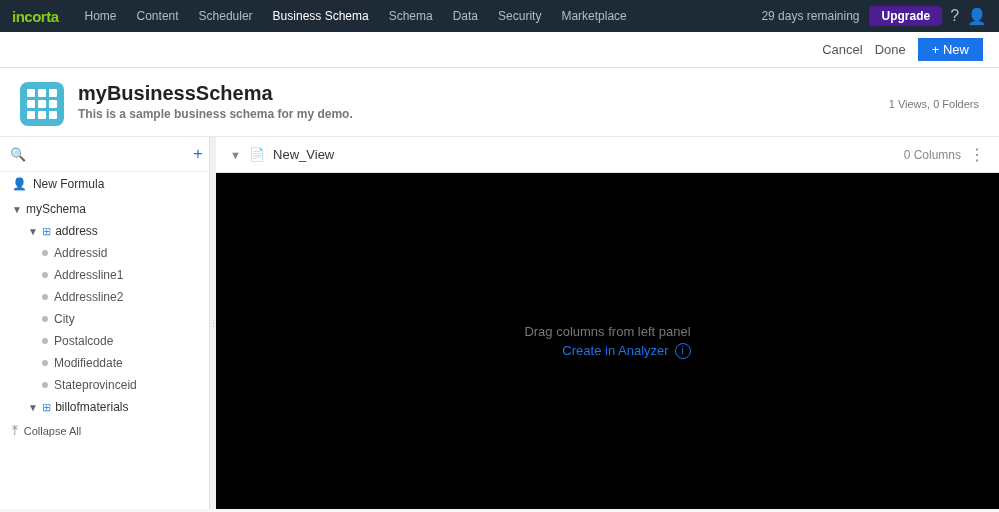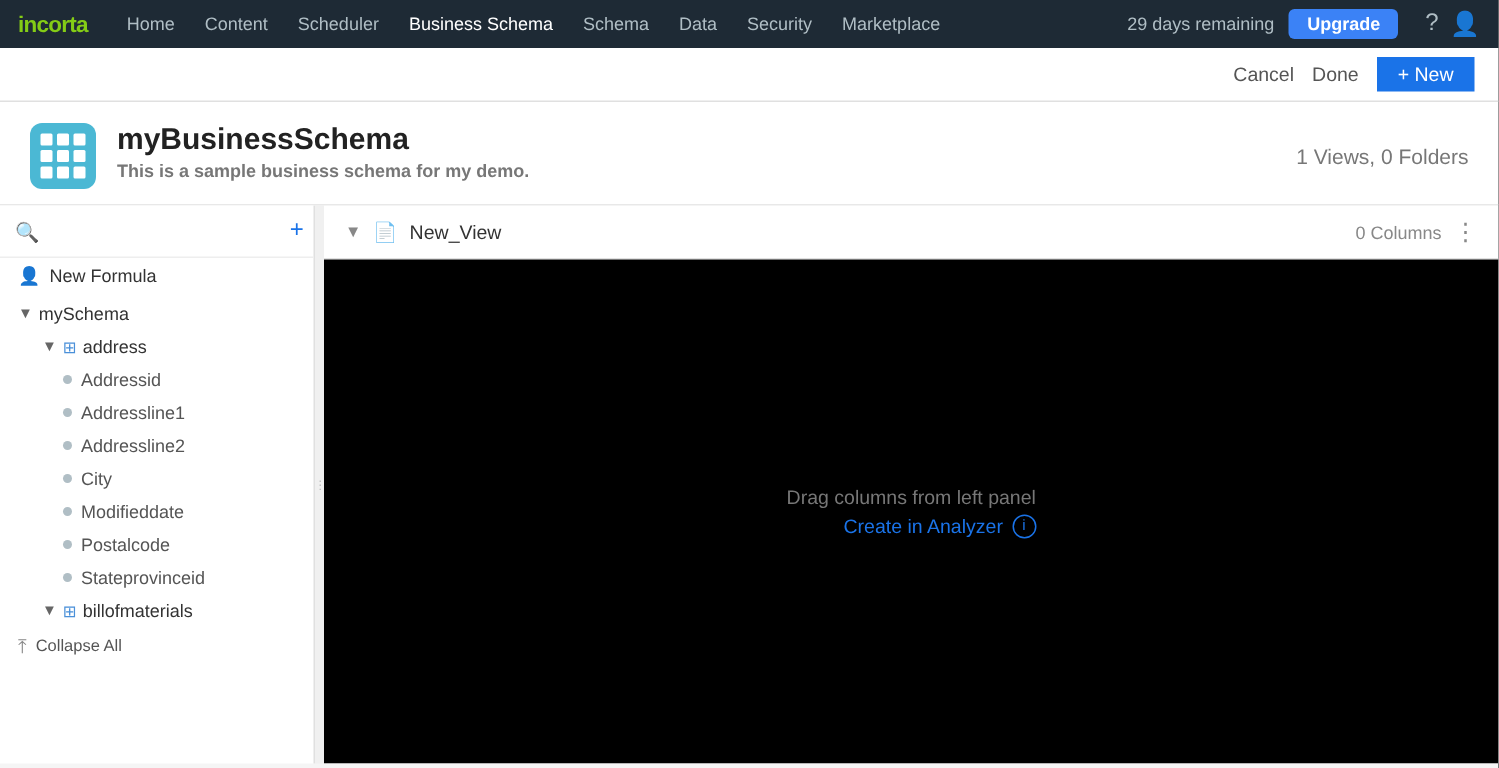--- a/index.html
+++ b/index.html
@@ -33,29 +33,28 @@
       text-decoration: none;
     }
     .nav-link.active { color: #ffffff; font-weight: 400; }
     .nav-spacer { flex: 1; }
     .nav-days {
       color: #b0bec5;
       font-size: 12px;
       margin-right: 10px;
     }
     .upgrade-btn {
-      background: #3b82f6;
+      background: #4c1d95;
       color: white;
       border: none;
       border-radius: 4px;
       padding: 3px 12px;
       font-size: 12px;
       font-weight: 600;
       cursor: pointer;
-      margin-right: 10px;
     }
     .nav-icon {
       color: #b0bec5;
       font-size: 16px;
       margin-left: 8px;
       cursor: pointer;
     }
 
     
     .subheader {
@@ -128,21 +127,21 @@
       font-weight: 600;
       color: #222;
     }
     .schema-desc {
       font-size: 12px;
       color: #777;
       margin-top: 2px;
       font-weight: bold;
     }
     .schema-meta {
-      font-size: 14px;
+      font-size: 11px;
       color: #777;
       align-self: center;
       margin-left: auto;
     }
 
     
     .main-content {
       display: flex;
       height: calc(512px - 32px - 36px - 72px);
     }
@@ -402,25 +401,25 @@
         <div class="tree-sub-item">
           <span class="dot"></span>
           <span>Addressline2</span>
         </div>
         <div class="tree-sub-item">
           <span class="dot"></span>
           <span>City</span>
         </div>
         <div class="tree-sub-item">
           <span class="dot"></span>
+          <span>Postalcode</span>
+        </div>
+        <div class="tree-sub-item">
+          <span class="dot"></span>
           <span>Modifieddate</span>
-        </div>
-        <div class="tree-sub-item">
-          <span class="dot"></span>
-          <span>Postalcode</span>
         </div>
         <div class="tree-sub-item">
           <span class="dot"></span>
           <span>Stateprovinceid</span>
         </div>
 
         <div class="tree-item" style="padding-left: 28px;">
           <span class="tree-chevron">▼</span>
           <span class="tree-table-icon">⊞</span>
           <span>billofmaterials</span>

